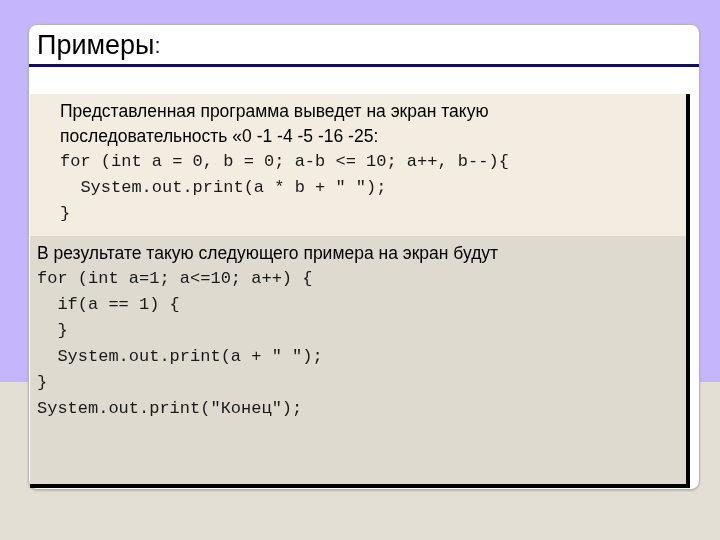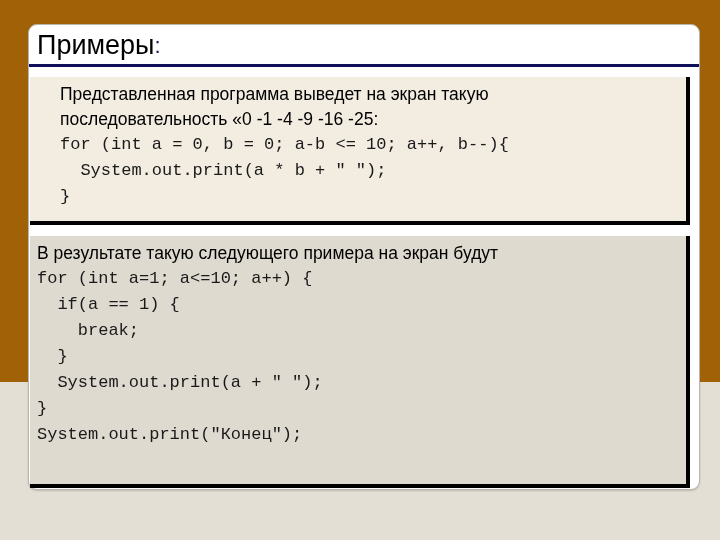--- a/index.html
+++ b/index.html
@@ -10,21 +10,21 @@
     width: 720px;
     height: 540px;
     background: #e3dfd5;
     font-family: "Liberation Sans", sans-serif;
     overflow: hidden;
   }
   .slide {
     position: relative;
     width: 720px;
     height: 382px;
-    background: #a16207;
+    background: #c4b5fd;
   }
 
   
   .card {
     position: absolute;
     left: 28px;
     top: 24px;
     width: 672px;
     height: 466px;
     background: #ffffff;
@@ -74,21 +74,21 @@
   .box {
     position: absolute;
     box-sizing: border-box;
     border-right: 4px solid #000000;
     border-bottom: 4px solid #000000;
     padding: 5px 6px 4px 7px;
     overflow: hidden;
   }
   .box-1 {
     left: 30px;
-    top: 77px;
+    top: 94px;
     width: 660px;
     height: 148px;
     background: #f2ece1;
     padding-left: 30px;
   }
   .box-2 {
     left: 30px;
     top: 236px;
     width: 660px;
     height: 252px;
@@ -123,30 +123,29 @@
   <div class="card"></div>
 
   <div class="title-area">
     <span class="title-text">Примеры</span>
       <span class="title-colon">:</span>
   </div>
   <div class="title-rule"></div>
 
   <div class="box box-1">
     <div class="prose">Представленная программа выведет на экран такую</div>
-    <div class="prose">последовательность «0 -1 -4 -9 -16 -25:</div>
+    <div class="prose">последовательность «0 -1 -4 -5 -16 -25:</div>
     <div class="code code-line">for (int a = 0, b = 0; a-b &lt;= 10; a++, b--){</div>
     <div class="code code-line">  System.out.print(a * b + " ");</div>
     <div class="code code-line">}</div>
   </div>
 
   <div class="box box-2">
     <div class="prose">В результате такую следующего примера на экран будут</div>
     <div class="code code-line">for (int a=1; a&lt;=10; a++) {</div>
     <div class="code code-line">  if(a == 1) {</div>
-    <div class="code code-line">    break;</div>
     <div class="code code-line">  }</div>
     <div class="code code-line">  System.out.print(a + " ");</div>
     <div class="code code-line">}</div>
     <div class="code code-line">System.out.print("Конец");</div>
   </div>
 
 </div>
 
 </body></html>

